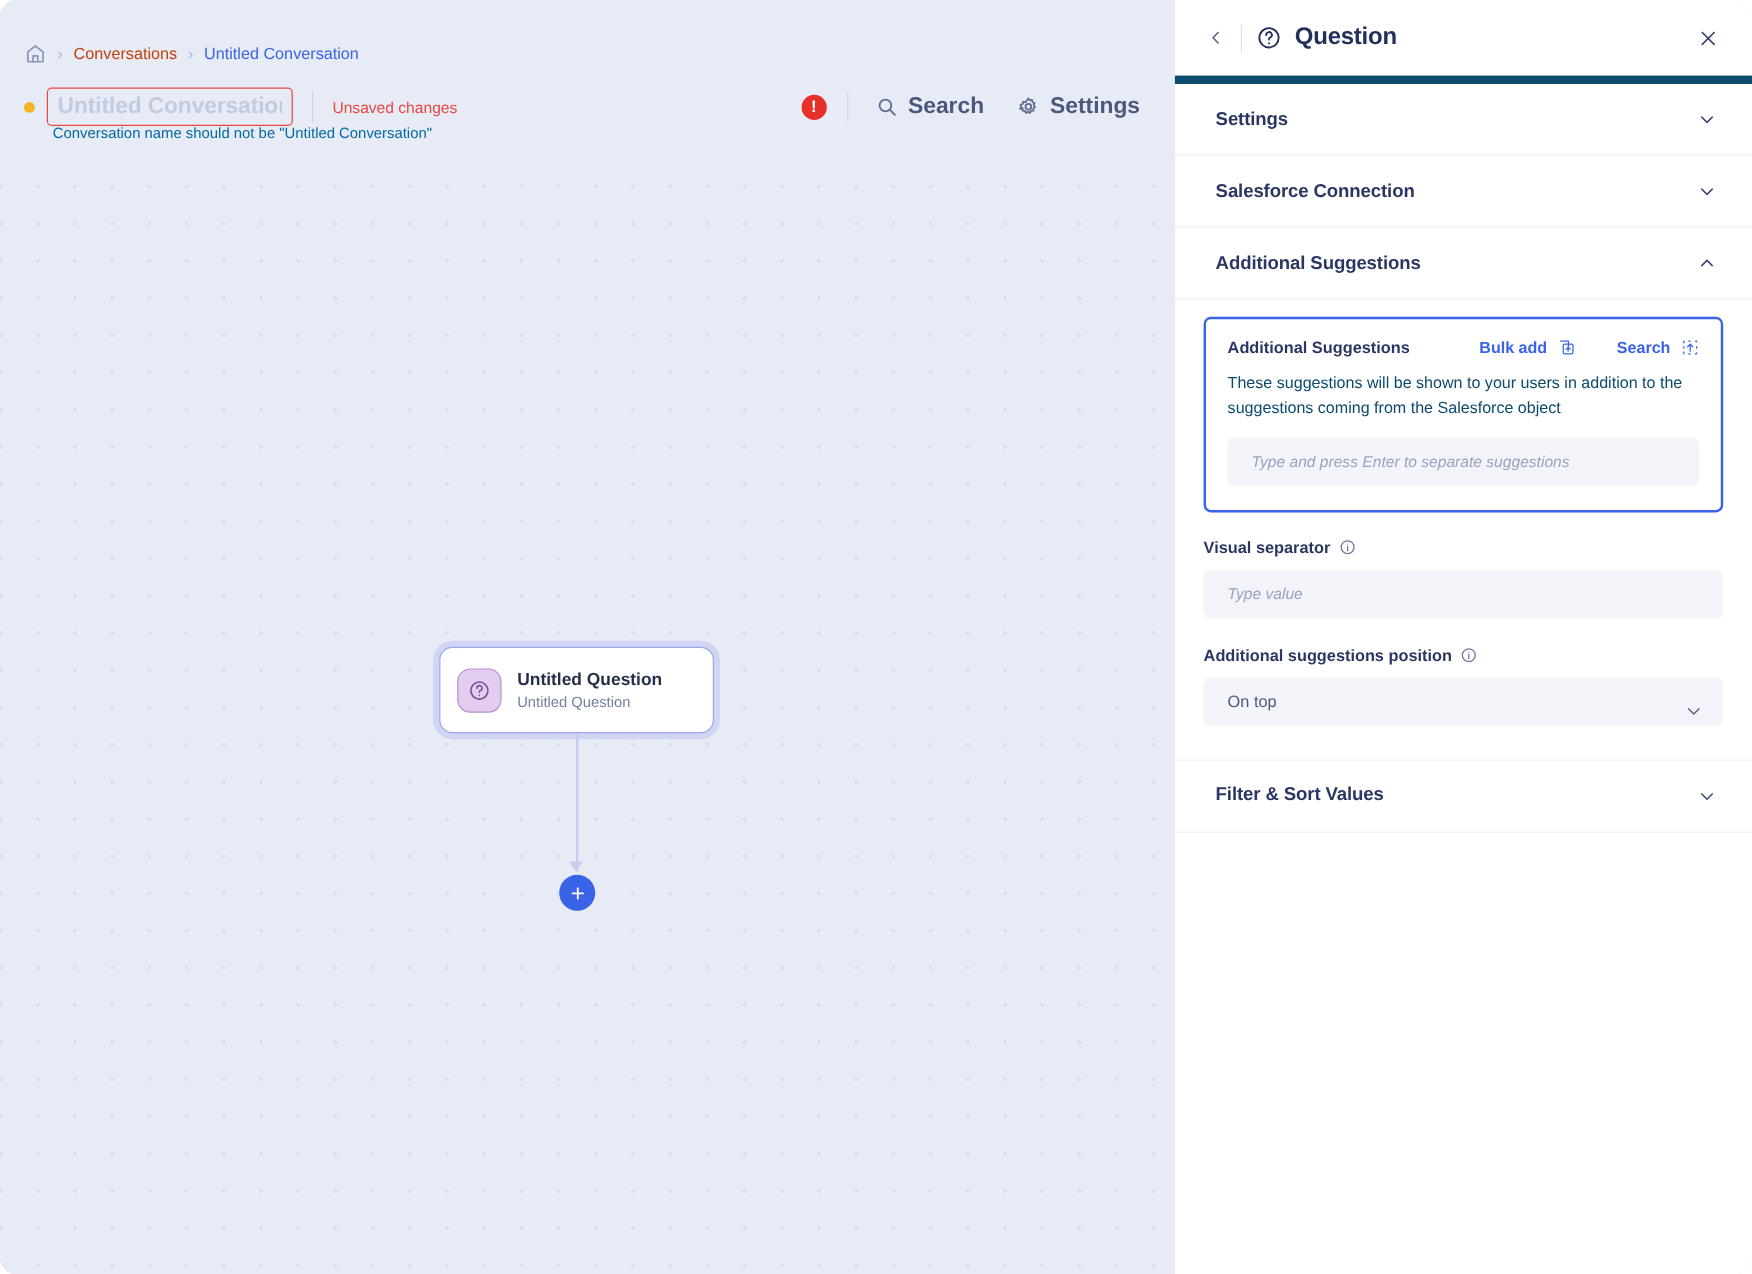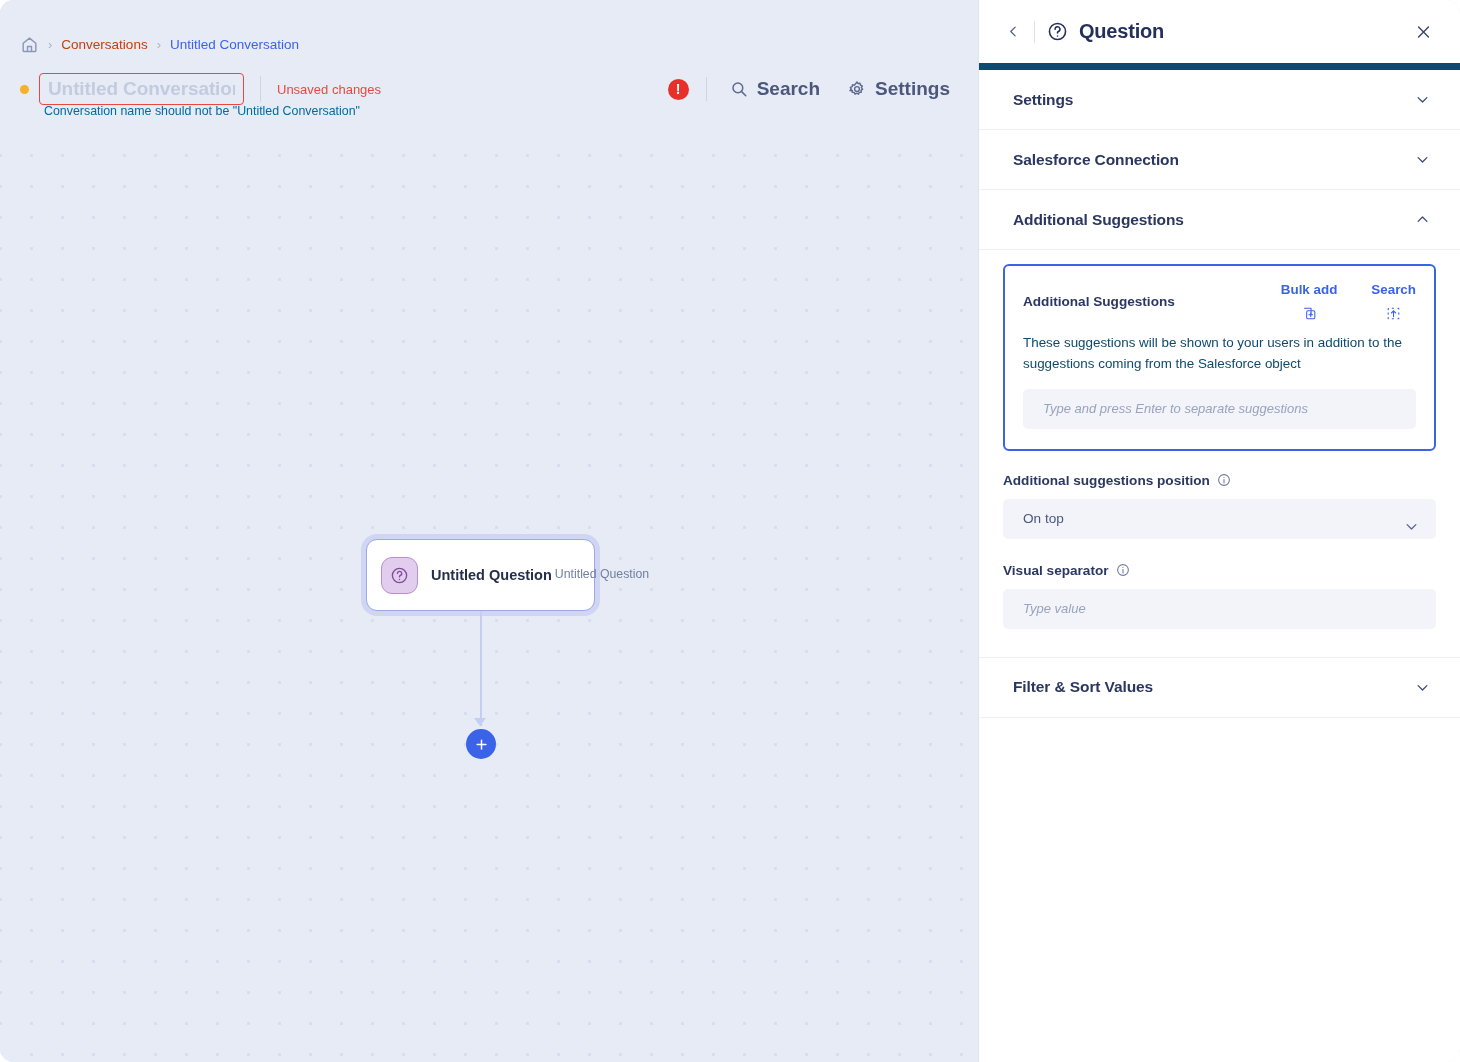--- a/index.html
+++ b/index.html
@@ -181,21 +181,21 @@
     width: 37px; height: 37px;
     border-radius: 11px;
     background: #e3cdee;
     border: 1.4px solid #b98fd0;
     display: flex;
     align-items: center;
     justify-content: center;
     flex: none;
   }
   .node-icon svg { width: 19px; height: 19px; color: #7e4f9c; display: block; }
-  .node-text { display: flex; flex-direction: row; gap: 3px; min-width: 0; }
+  .node-text { display: flex; flex-direction: column; gap: 3px; min-width: 0; }
   .node-title {
     font-size: 14.5px;
     font-weight: 700;
     color: #252f4a;
     white-space: nowrap;
   }
   .node-sub {
     font-size: 12.3px;
     color: #71809f;
     white-space: nowrap;
@@ -328,21 +328,20 @@
   .sugg-actions { margin-left: auto; display: flex; align-items: center; gap: 34px; }
   .sugg-act {
     display: flex;
     align-items: center;
     gap: 9px;
     background: none;
     border: none;
     cursor: pointer;
     padding: 0;
     font-family: "Liberation Sans", sans-serif;
-    flex-direction: column;
   }
   .sugg-act-label {
     font-size: 13.4px;
     font-weight: 700;
     color: #3b63e8;
     white-space: nowrap;
   }
   .sugg-act svg { width: 15px; height: 15px; color: #3b63e8; display: block; }
 
   .sugg-desc {
@@ -571,52 +570,52 @@
               </span>
             </button>
           </div>
         </div>
         <div class="sugg-desc">These suggestions will be shown to your users in addition to the suggestions coming from the Salesforce object</div>
         <input class="field-input" type="text" value="" placeholder="Type and press Enter to separate suggestions" style="">
       </div>
 
       <div class="field-block">
         <div class="field-label-row">
+          <span class="field-label">Visual separator</span>
+          <span>
+            <svg class="info-icon" viewBox="0 0 24 24" fill="none" stroke="currentColor" stroke-width="1.8" stroke-linecap="round" stroke-linejoin="round">
+              <circle cx="12" cy="12" r="9.2"></circle>
+                <path d="M12 11v6"></path>
+                <circle cx="12" cy="7.6" r="0.95" fill="currentColor" stroke="none"></circle>
+            </svg>
+          </span>
+        </div>
+        <input class="field-input" type="text" value="" placeholder="Type value" style="">
+      </div>
+
+      <div class="field-block">
+        <div class="field-label-row">
           <span class="field-label">Additional suggestions position</span>
           <span>
             <svg class="info-icon" viewBox="0 0 24 24" fill="none" stroke="currentColor" stroke-width="1.8" stroke-linecap="round" stroke-linejoin="round">
               <circle cx="12" cy="12" r="9.2"></circle>
                 <path d="M12 11v6"></path>
                 <circle cx="12" cy="7.6" r="0.95" fill="currentColor" stroke="none"></circle>
             </svg>
           </span>
         </div>
         <div class="select-field">
           <span class="select-value">On top</span>
           <span>
             <svg class="select-chev" viewBox="0 0 24 24" fill="none" stroke="currentColor" stroke-width="2" stroke-linecap="round" stroke-linejoin="round">
                 <path d="M5 9l7 7 7-7"></path>
               </svg>
           </span>
         </div>
       </div>
-
-      <div class="field-block">
-        <div class="field-label-row">
-          <span class="field-label">Visual separator</span>
-          <span>
-            <svg class="info-icon" viewBox="0 0 24 24" fill="none" stroke="currentColor" stroke-width="1.8" stroke-linecap="round" stroke-linejoin="round">
-              <circle cx="12" cy="12" r="9.2"></circle>
-                <path d="M12 11v6"></path>
-                <circle cx="12" cy="7.6" r="0.95" fill="currentColor" stroke="none"></circle>
-            </svg>
-          </span>
-        </div>
-        <input class="field-input" type="text" value="" placeholder="Type value" style="">
-      </div>
     </div>
 
     <div class="accordion">
       <span class="accordion-label">Filter &amp; Sort Values</span>
       <span>
         <svg class="chev" viewBox="0 0 24 24" fill="none" stroke="currentColor" stroke-width="2.1" stroke-linecap="round" stroke-linejoin="round">
             <path d="M5 9l7 7 7-7"></path>
           </svg>
       </span>
     </div>

